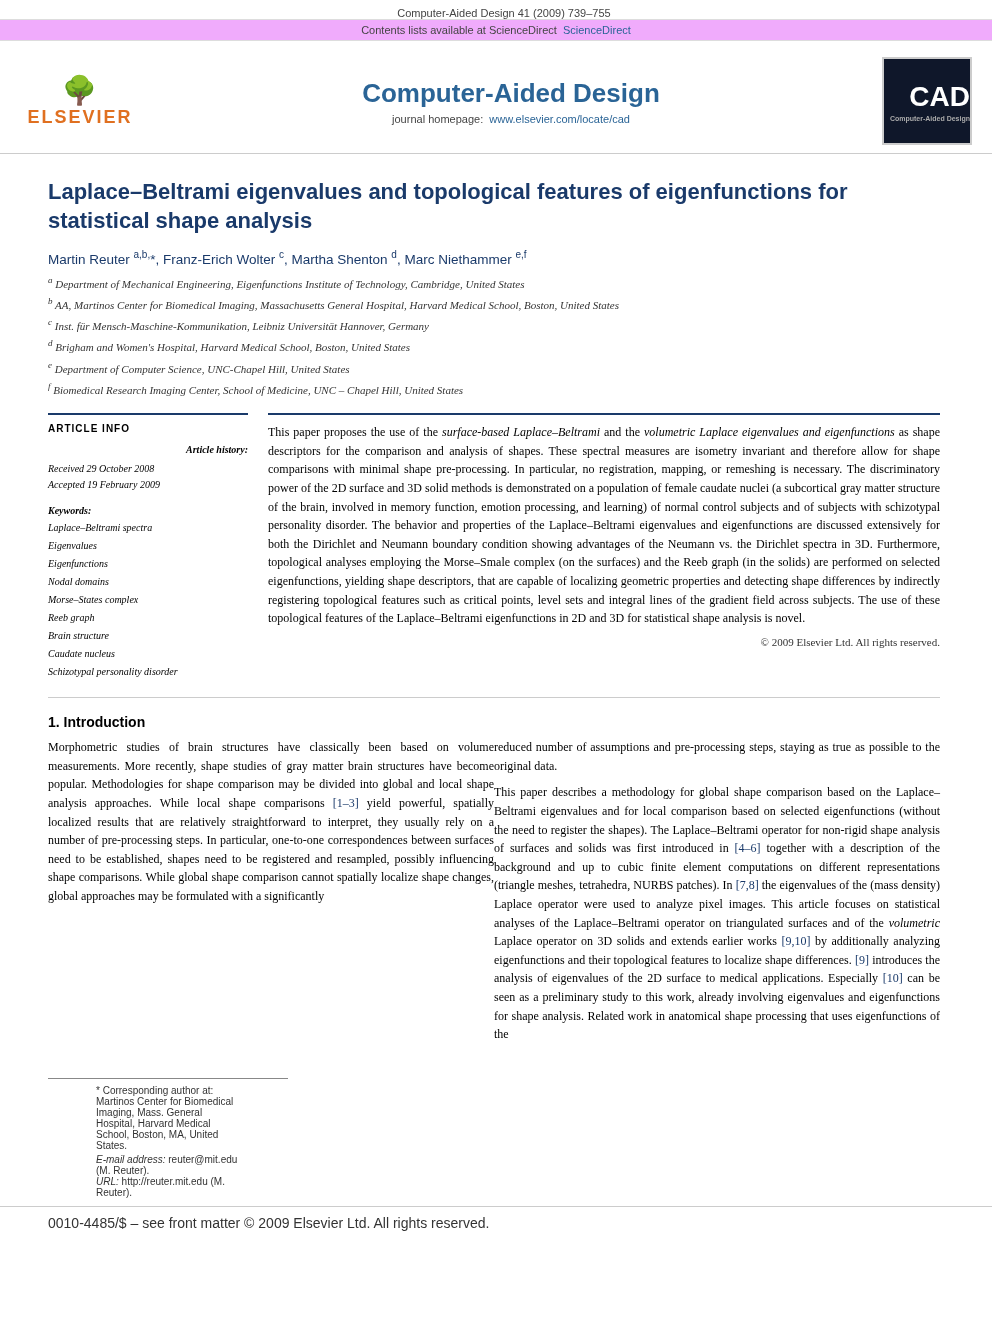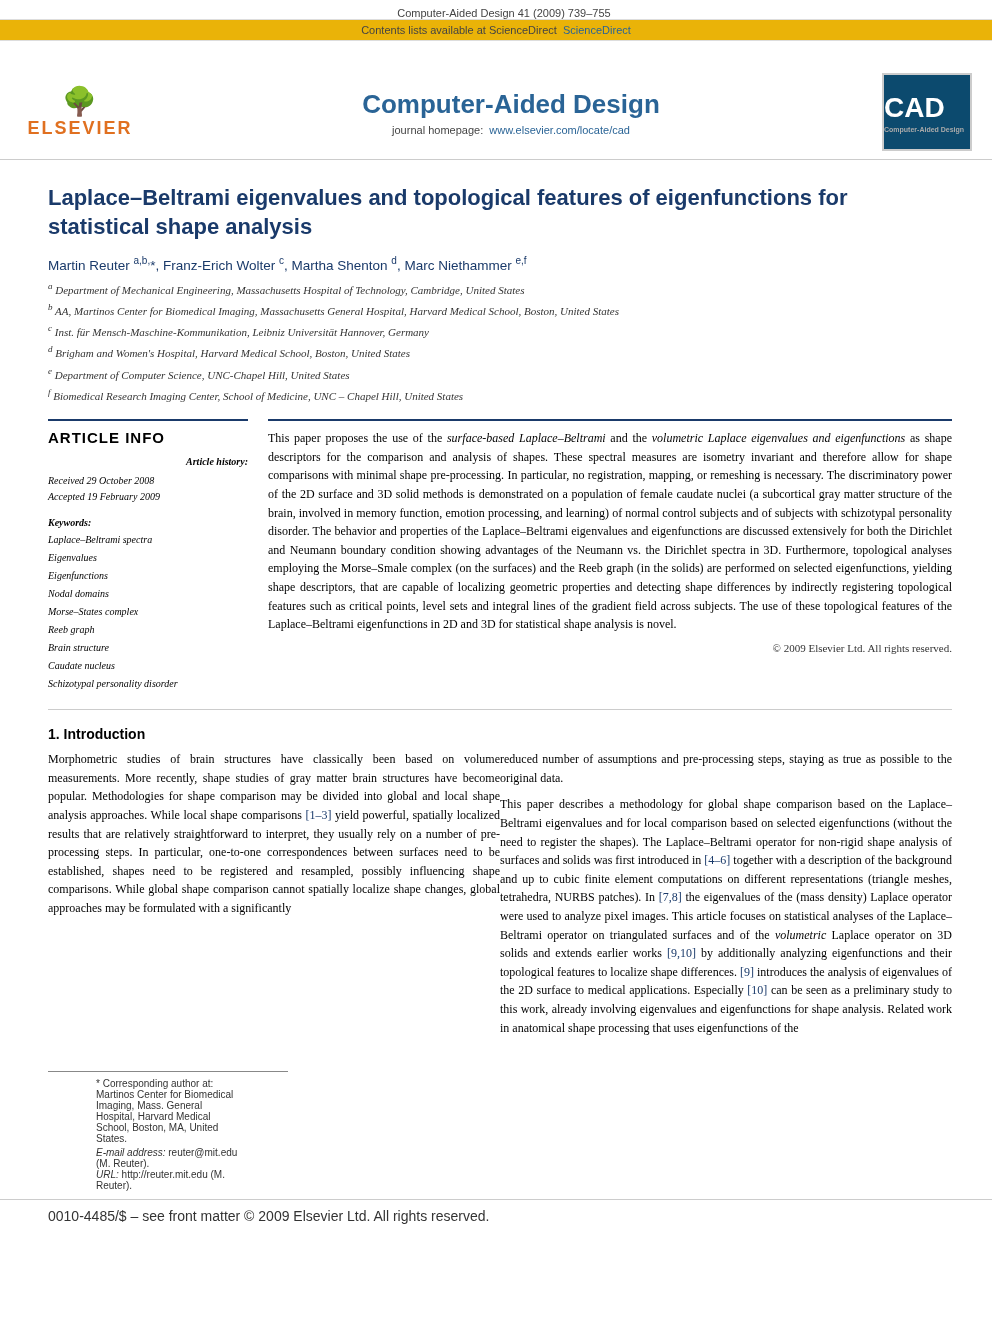--- a/index.html
+++ b/index.html
@@ -56,41 +56,41 @@
       color: #444;
       font-family: Arial, sans-serif;
       margin-top: 4px;
     }
     .journal-homepage a {
       color: #2a6496;
       text-decoration: none;
     }
     .cad-logo {
       width: 90px;
-      height: 78px;
-      background: #0c4a6e;
+      height: 88px;
+      background: #0f172a;
       display: flex;
       flex-direction: column;
-      align-items: flex-start;
+      align-items: flex-end;
       justify-content: center;
       color: #fff;
       font-size: 28px;
       font-weight: bold;
       font-family: Arial, sans-serif;
       border: 2px solid #ccc;
     }
     .cad-logo-sub {
       font-size: 7px;
       color: #aaa;
       font-family: Arial, sans-serif;
       margin-top: 2px;
     }
 
     .content-area {
-      padding: 18px 40px 18px 48px;
+      padding: 18px 52px 18px 48px;
     }
 
     .paper-title {
       font-size: 22px;
       font-weight: bold;
       color: #1a3a6a;
       font-family: Arial, sans-serif;
       line-height: 1.3;
       margin-bottom: 14px;
       margin-top: 6px;
@@ -126,21 +126,21 @@
       margin-top: 12px;
     }
 
     .article-info {
       width: 200px;
       min-width: 200px;
       border-top: 2px solid #1a3a6a;
       padding-top: 8px;
     }
     .ai-section-title {
-      font-size: 15px;
+      font-size: 10px;
       font-weight: bold;
       font-family: Arial, sans-serif;
       letter-spacing: 1px;
       color: #000;
       margin-bottom: 8px;
     }
     .ai-history {
       font-size: 10px;
       font-style: italic;
       margin-bottom: 12px;
@@ -243,29 +243,29 @@
       padding: 6px 48px 0 48px;
       font-size: 10px;
       font-family: Arial, sans-serif;
       color: #333;
       border-top: 1px solid #888;
       width: 240px;
       margin: 8px 48px 0 48px;
     }
 
     .contents-bar {
-      background: #eab308;
+      background: #f0abfc;
       border-top: 1px solid #ddd;
       border-bottom: 1px solid #ddd;
       text-align: center;
       padding: 4px 0;
       font-size: 11px;
       font-family: Arial, sans-serif;
       color: #444;
-      margin-bottom: 16px;
+      margin-bottom: 0;
     }
     .contents-bar a {
       color: #2a6496;
       text-decoration: none;
     }
   </style>
 </head>
 <body>
 
 <div style="text-align:center; font-size:11px; font-family:Arial,sans-serif; color:#444; padding: 7px 0 0 16px;">
@@ -302,21 +302,21 @@
 
 <div class="content-area">
 
   <div class="paper-title">Laplace–Beltrami eigenvalues and topological features of eigenfunctions for statistical shape analysis</div>
 
   <div class="authors">
     Martin Reuter <sup>a,b,</sup>*, Franz-Erich Wolter <sup>c</sup>, Martha Shenton <sup>d</sup>, Marc Niethammer <sup>e,f</sup>
   </div>
 
   <div class="affiliations">
-    <div><sup>a</sup> <em>Department of Mechanical Engineering, Massachusetts Hospital of Technology, Cambridge, United States</em></div>
+    <div><sup>a</sup> <em>Department of Mechanical Engineering, Eigenfunctions Institute of Technology, Cambridge, United States</em></div>
     <div><sup>b</sup> <em>AA, Martinos Center for Biomedical Imaging, Massachusetts General Hospital, Harvard Medical School, Boston, United States</em></div>
     <div><sup>c</sup> <em>Inst. für Mensch-Maschine-Kommunikation, Leibniz Universität Hannover, Germany</em></div>
     <div><sup>d</sup> <em>Brigham and Women's Hospital, Harvard Medical School, Boston, United States</em></div>
     <div><sup>e</sup> <em>Department of Computer Science, UNC-Chapel Hill, United States</em></div>
     <div><sup>f</sup> <em>Biomedical Research Imaging Center, School of Medicine, UNC – Chapel Hill, United States</em></div>
   </div>
 
   <div class="two-col">
 
     <div class="article-info">

